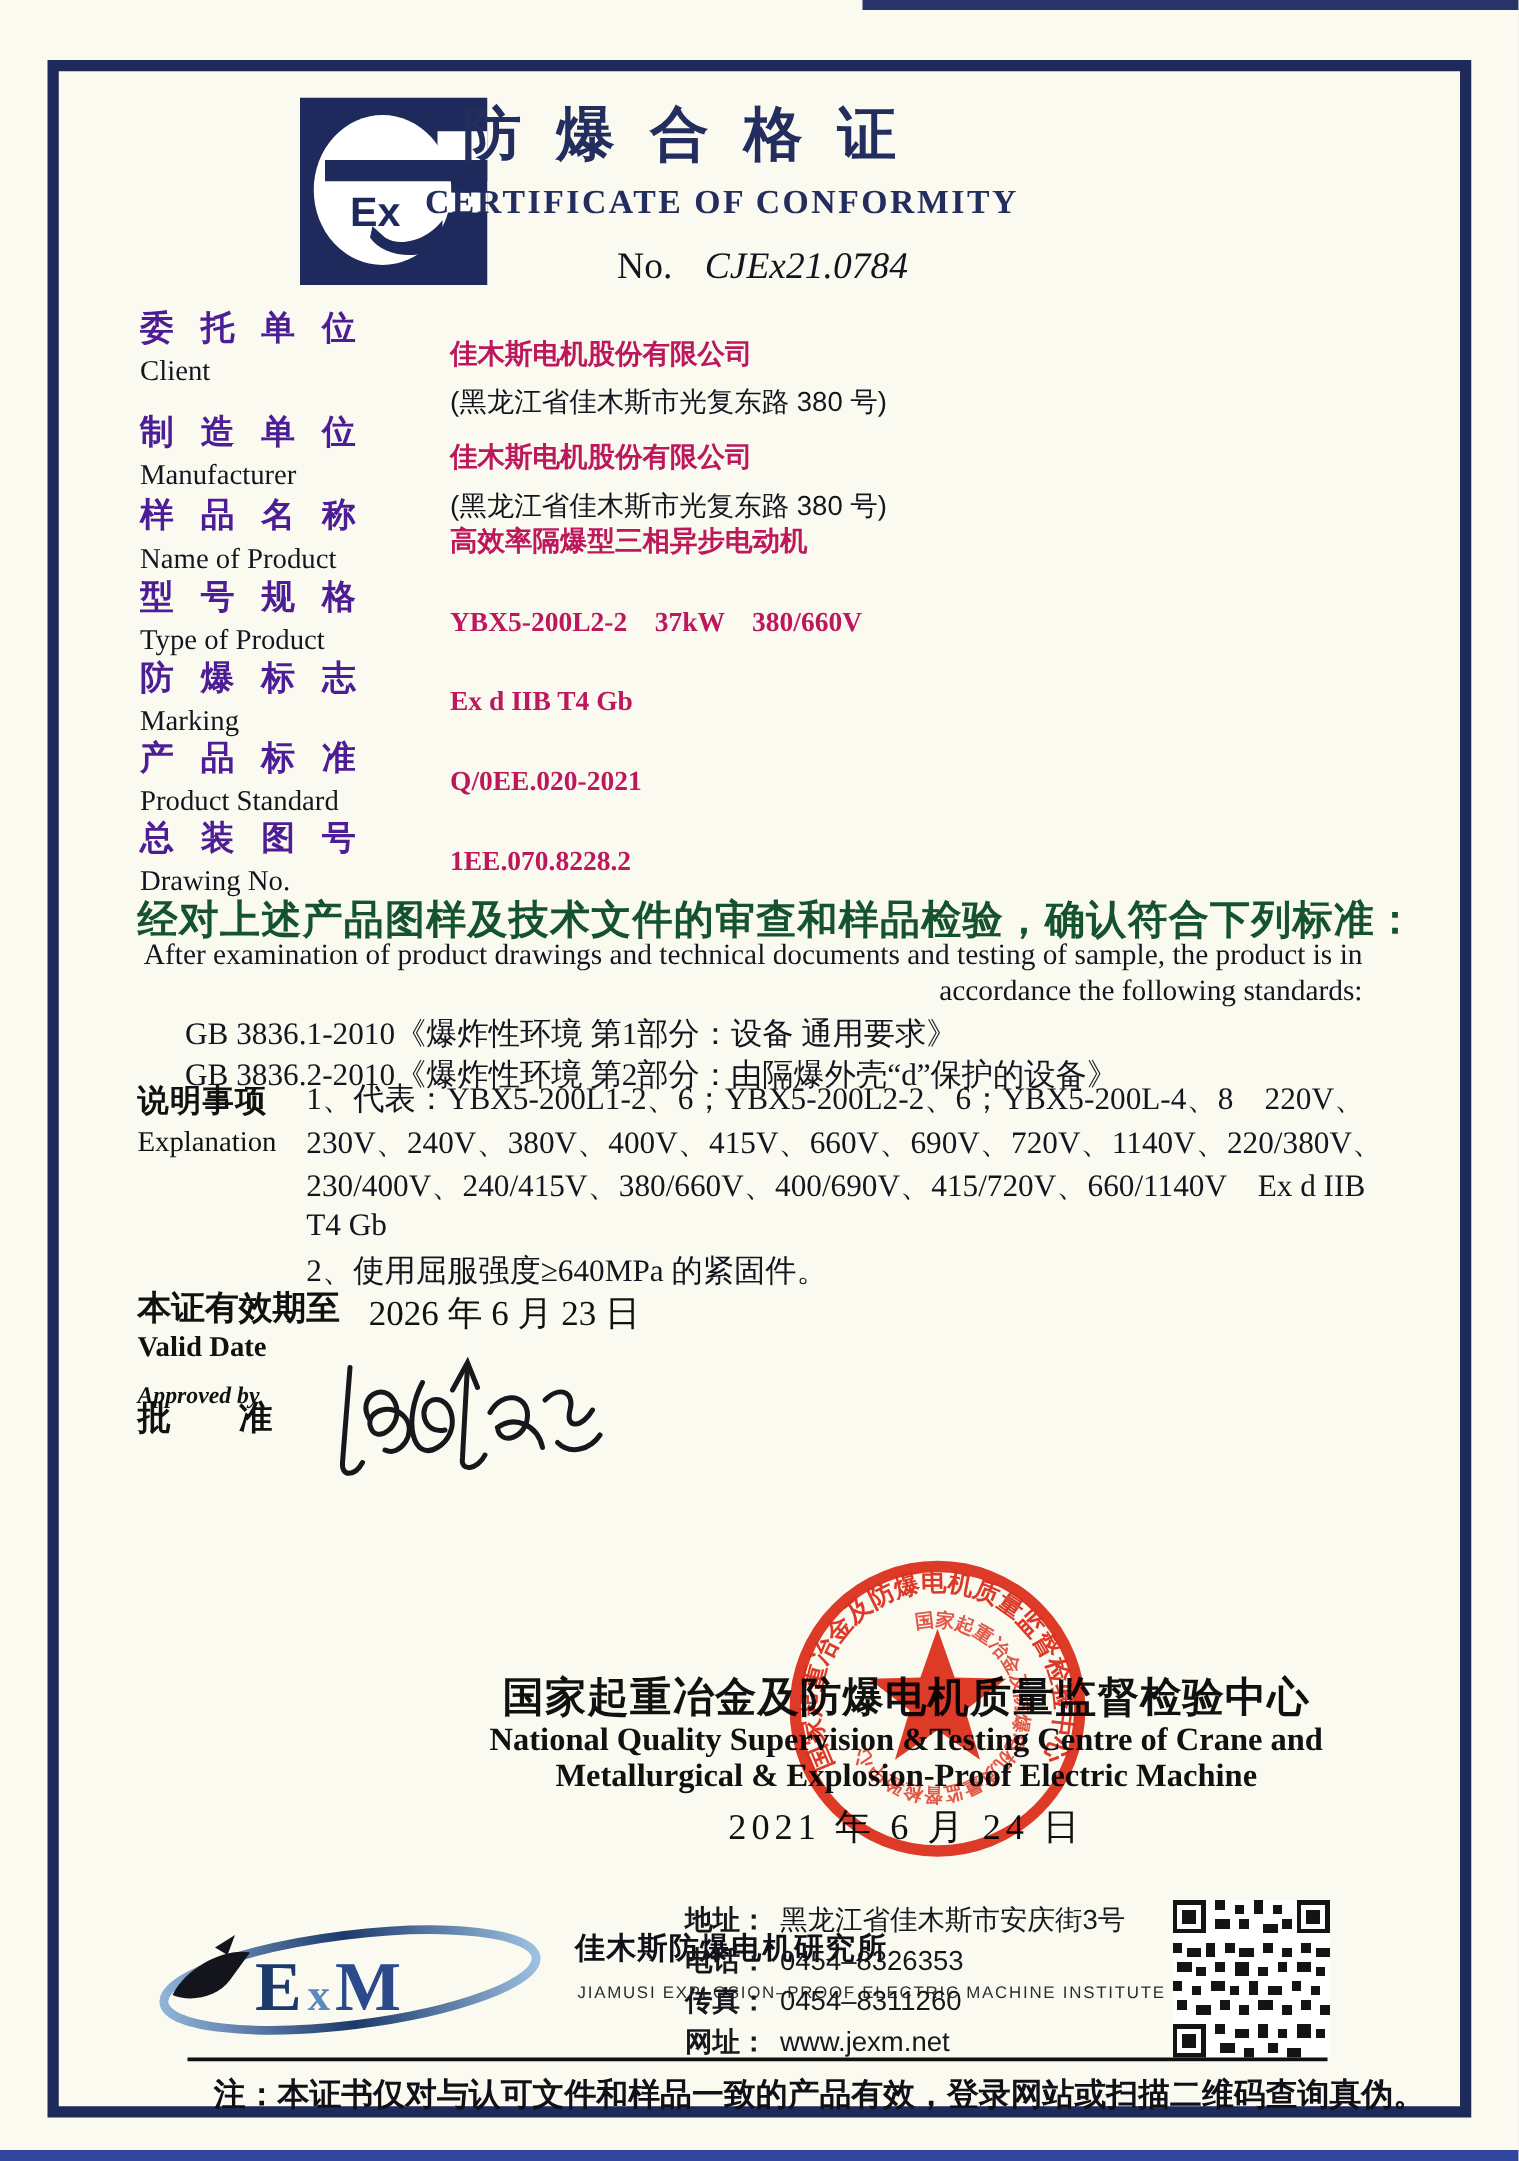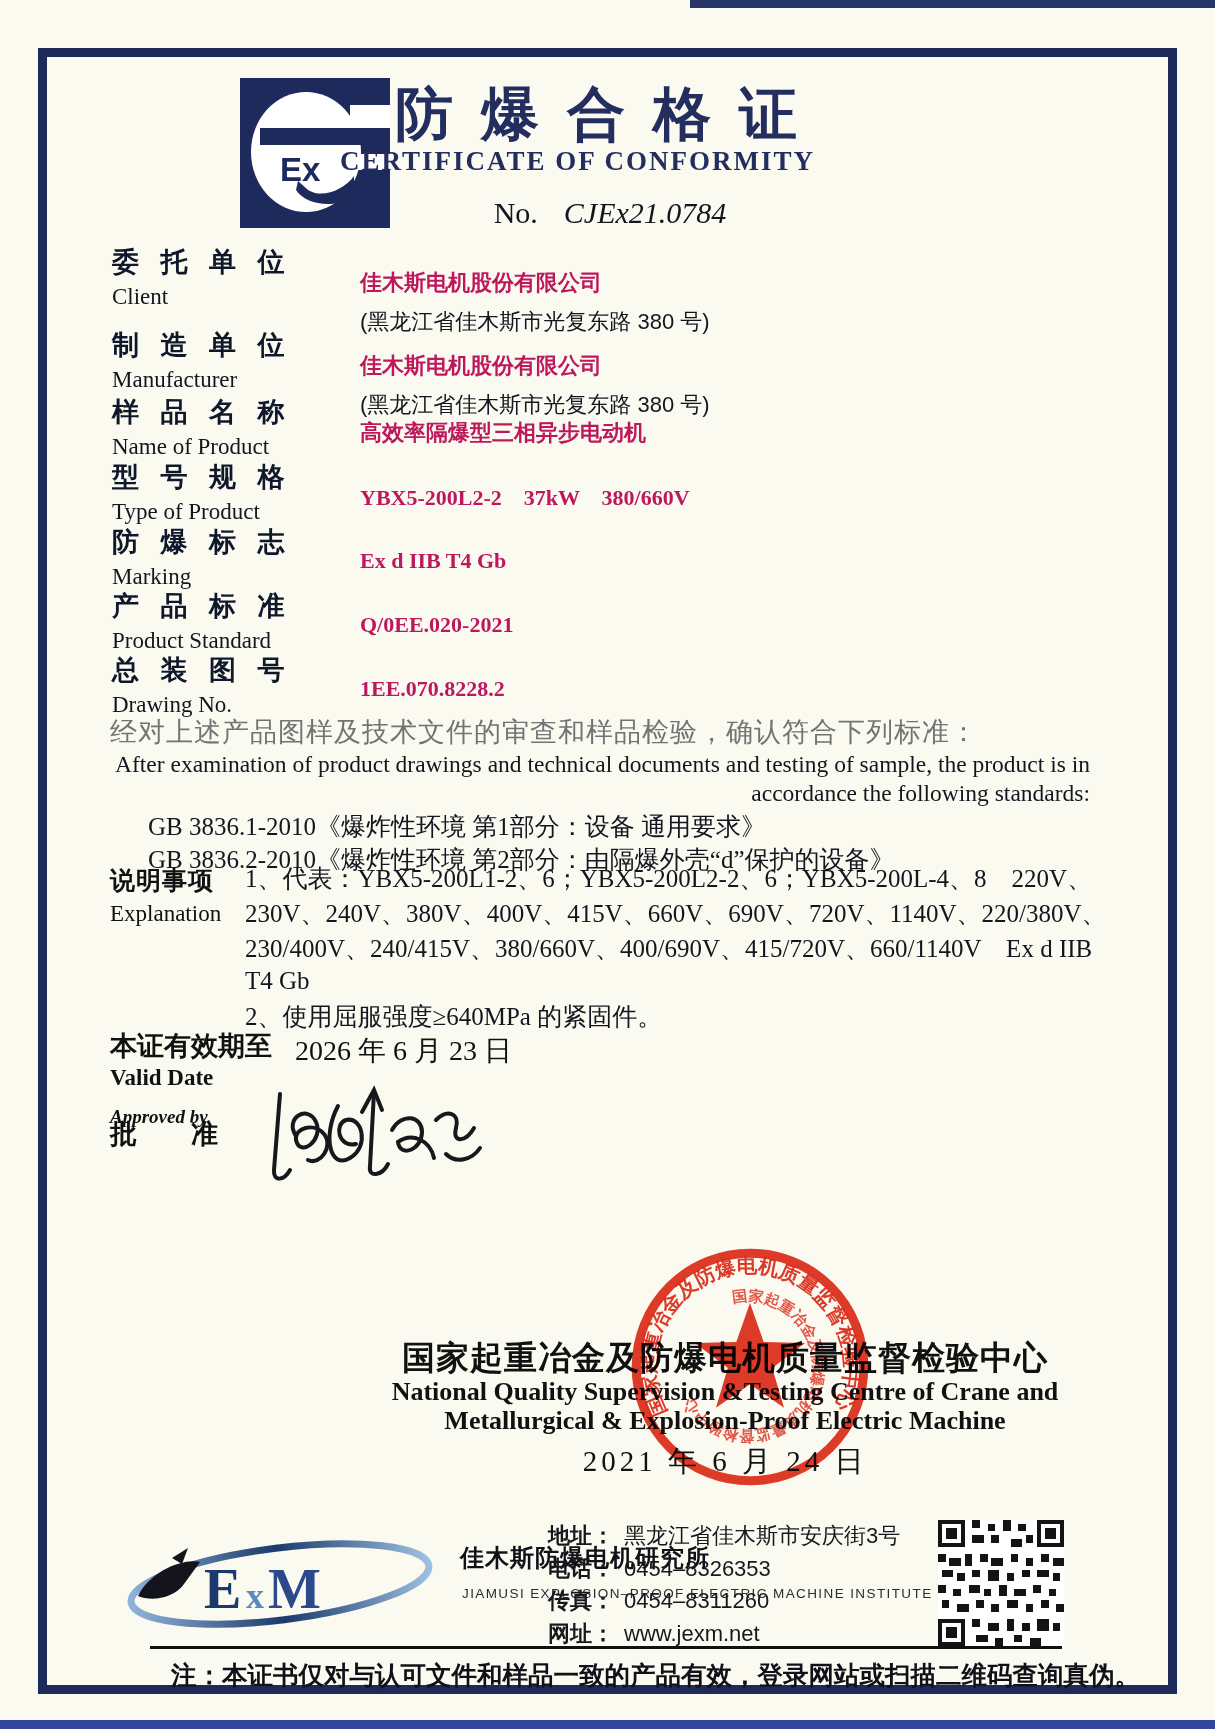--- a/index.html
+++ b/index.html
@@ -10,39 +10,39 @@
     font-family:"Liberation Sans",sans-serif;color:#111;
   }
   .abs{position:absolute;}
   
   .edge-top{left:690px;top:0;width:525px;height:8px;background:#273569;}
   .edge-bottom{left:0;top:1720px;width:1215px;height:9px;background:#31479e;}
   
   .frame{left:38px;top:48px;width:1121px;height:1628px;border:9px solid #1e2a5a;}
   
   .ex-logo{left:240px;top:78px;width:150px;height:150px;}
-  .title-cn{left:370px;top:76px;width:480px;text-align:center;
-    font-family:"Liberation Serif",serif;font-weight:700;font-size:58px;
+  .title-cn{left:370px;top:76px;width:480px;text-align:left;
+    font-family:"Liberation Serif",serif;font-weight:700;font-size:47px;
     letter-spacing:28px;color:#232e5f;white-space:nowrap;}
   .title-en{left:340px;top:146px;width:540px;
     font-family:"Liberation Serif",serif;font-weight:700;font-size:27px;
     letter-spacing:2px;color:#232e5f;white-space:nowrap;}
   .cert-no{left:340px;top:196px;width:540px;text-align:center;
     font-family:"Liberation Serif",serif;font-size:30px;color:#15151f;white-space:nowrap;}
   .cert-no .num{margin-left:26px;font-style:italic;}
   
   .field-row{left:112px;width:990px;height:90px;}
   .flabel{position:absolute;left:0;top:0;width:240px;}
-  .flabel .cn{font-weight:700;font-size:27px;letter-spacing:7px;color:#0f172a;white-space:nowrap;}
+  .flabel .cn{font-weight:700;font-size:27px;letter-spacing:7px;color:#4c1d95;white-space:nowrap;}
   .flabel .en{font-family:"Liberation Serif",serif;font-size:23px;margin-top:4px;color:#15151f;white-space:nowrap;}
   .fvalue{position:absolute;left:248px;top:0;width:740px;}
   .fvalue .v1{font-family:"Liberation Serif",serif;font-weight:700;font-size:22px;color:#be185d;white-space:nowrap;margin-top:24px;}
   .fvalue .v2{font-size:22px;margin-top:9px;color:#15151f;white-space:nowrap;}
   
-  .stmt-cn{left:110px;top:714px;width:980px;font-weight:400;font-size:27px;letter-spacing:1px;color:#737373;white-space:nowrap;}
+  .stmt-cn{left:110px;top:714px;width:980px;font-weight:700;font-size:32px;letter-spacing:1px;color:#14532d;white-space:nowrap;}
   .stmt-en{left:110px;top:750px;width:980px;font-family:"Liberation Serif",serif;font-size:23.5px;line-height:29px;color:#15151f;text-align:right;}
   .std-line{left:148px;width:950px;font-family:"Liberation Serif",serif;font-size:25px;color:#15151f;white-space:nowrap;}
   
   .exp-label-cn{left:110px;top:864px;font-weight:700;font-size:25px;letter-spacing:1px;white-space:nowrap;}
   .exp-label-en{left:110px;top:901px;font-family:"Liberation Serif",serif;font-size:23px;white-space:nowrap;}
   .exp-line{left:245px;width:850px;font-family:"Liberation Serif",serif;font-size:25px;color:#15151f;white-space:nowrap;}
   
   .valid-cn{left:110px;top:1028px;font-weight:700;font-size:27px;white-space:nowrap;}
   .valid-en{left:110px;top:1065px;font-family:"Liberation Serif",serif;font-weight:700;font-size:23px;white-space:nowrap;}
   .valid-val{left:295px;top:1032px;font-family:"Liberation Serif",serif;font-size:28px;white-space:nowrap;}

